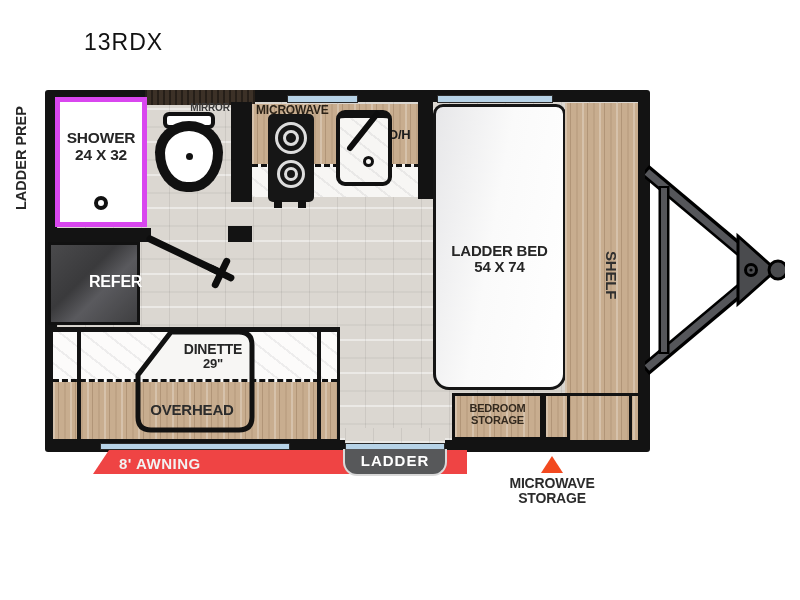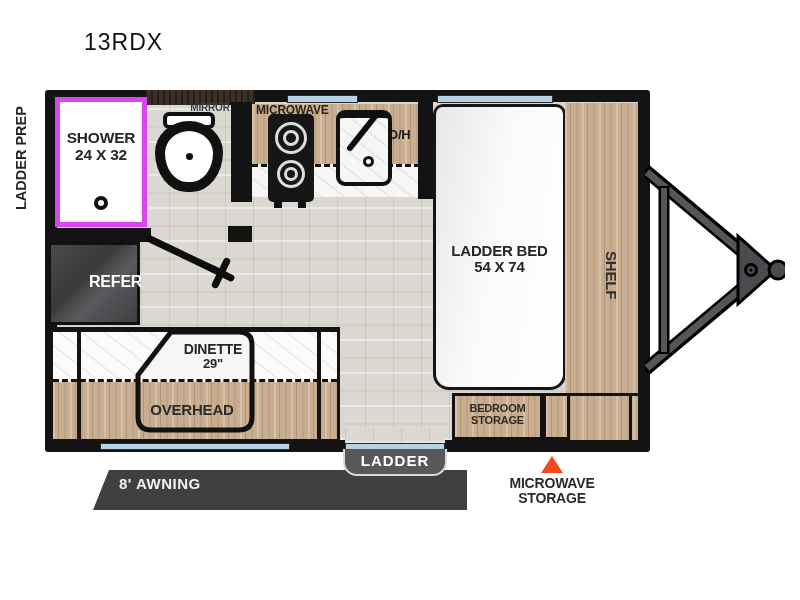--- a/index.html
+++ b/index.html
@@ -140,22 +140,22 @@
     <svg class="abs" style="left:0;top:0;pointer-events:none;" width="605" height="362" viewBox="0 0 605 362">
       <line x1="105" y1="149" x2="172" y2="181" stroke="#0d0d0d" stroke-width="7" stroke-linecap="round"></line>
       <g transform="translate(176,183) rotate(26)" stroke="#0d0d0d" stroke-width="7" stroke-linecap="round">
         <line x1="0" y1="-13" x2="0" y2="13"></line>
         <line x1="-11" y1="0" x2="11" y2="0"></line>
       </g>
       <line x1="332" y1="24" x2="305" y2="58" stroke="#0d0d0d" stroke-width="6" stroke-linecap="round"></line>
     </svg>
   </div>
 
-  <div class="abs" style="left:93px;top:450px;width:374px;height:40px;background:#404040;
-              clip-path:polygon(16px 0,100% 0,100% 100%,0 100%);margin-top:20px;">
+  <div class="abs" style="left:93px;top:450px;width:374px;height:24px;background:#ef4444;
+              clip-path:polygon(16px 0,100% 0,100% 100%,0 100%);">
     <div class="abs lbl" style="left:26px;top:6px;font-size:15px;color:#f2f2f2;letter-spacing:.5px;">8' AWNING</div>
   </div>
 
   <div class="abs" style="left:343px;top:449px;width:104px;height:27px;background:#57585a;border:2px solid #d9d9d9;border-top:none;
               border-radius:0 0 14px 14px;box-sizing:border-box;">
     <div class="abs lbl" style="left:0;right:0;top:4px;font-size:15px;color:#fff;letter-spacing:1px;">LADDER</div>
   </div>
 
   <div class="abs" style="left:541px;top:456px;width:0;height:0;border-left:11px solid transparent;
               border-right:11px solid transparent;border-bottom:17px solid #f2491f;"></div>

